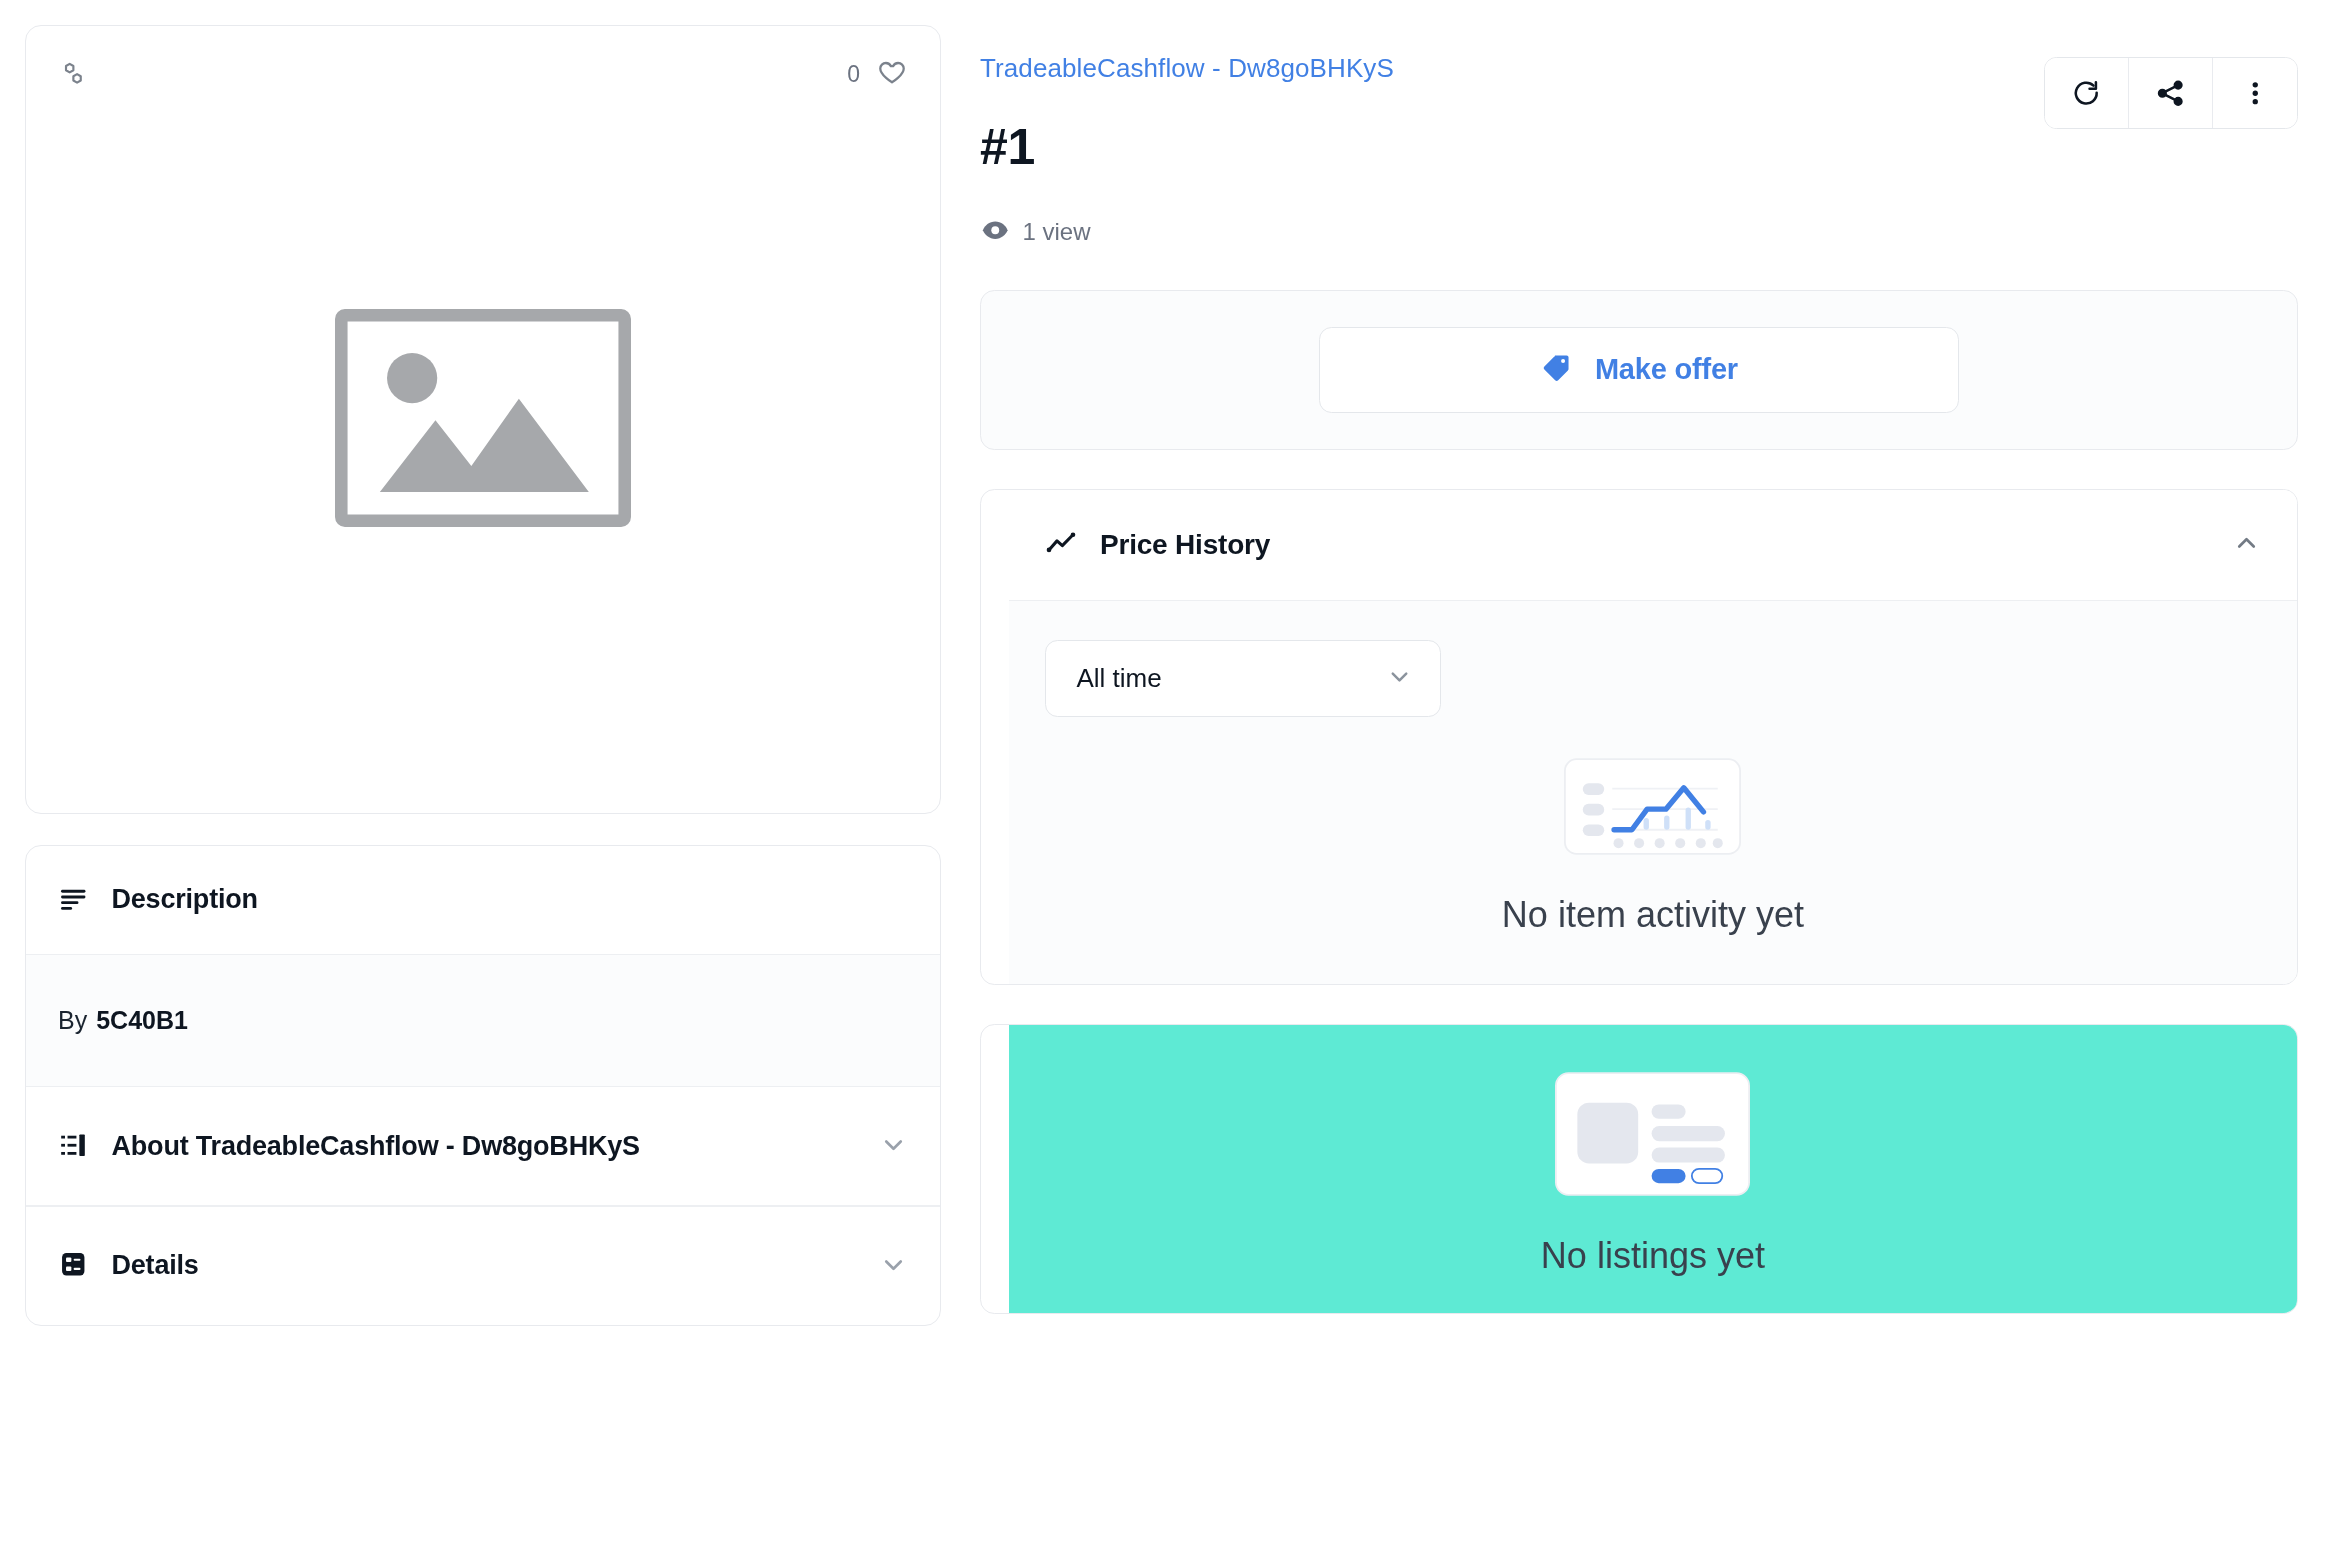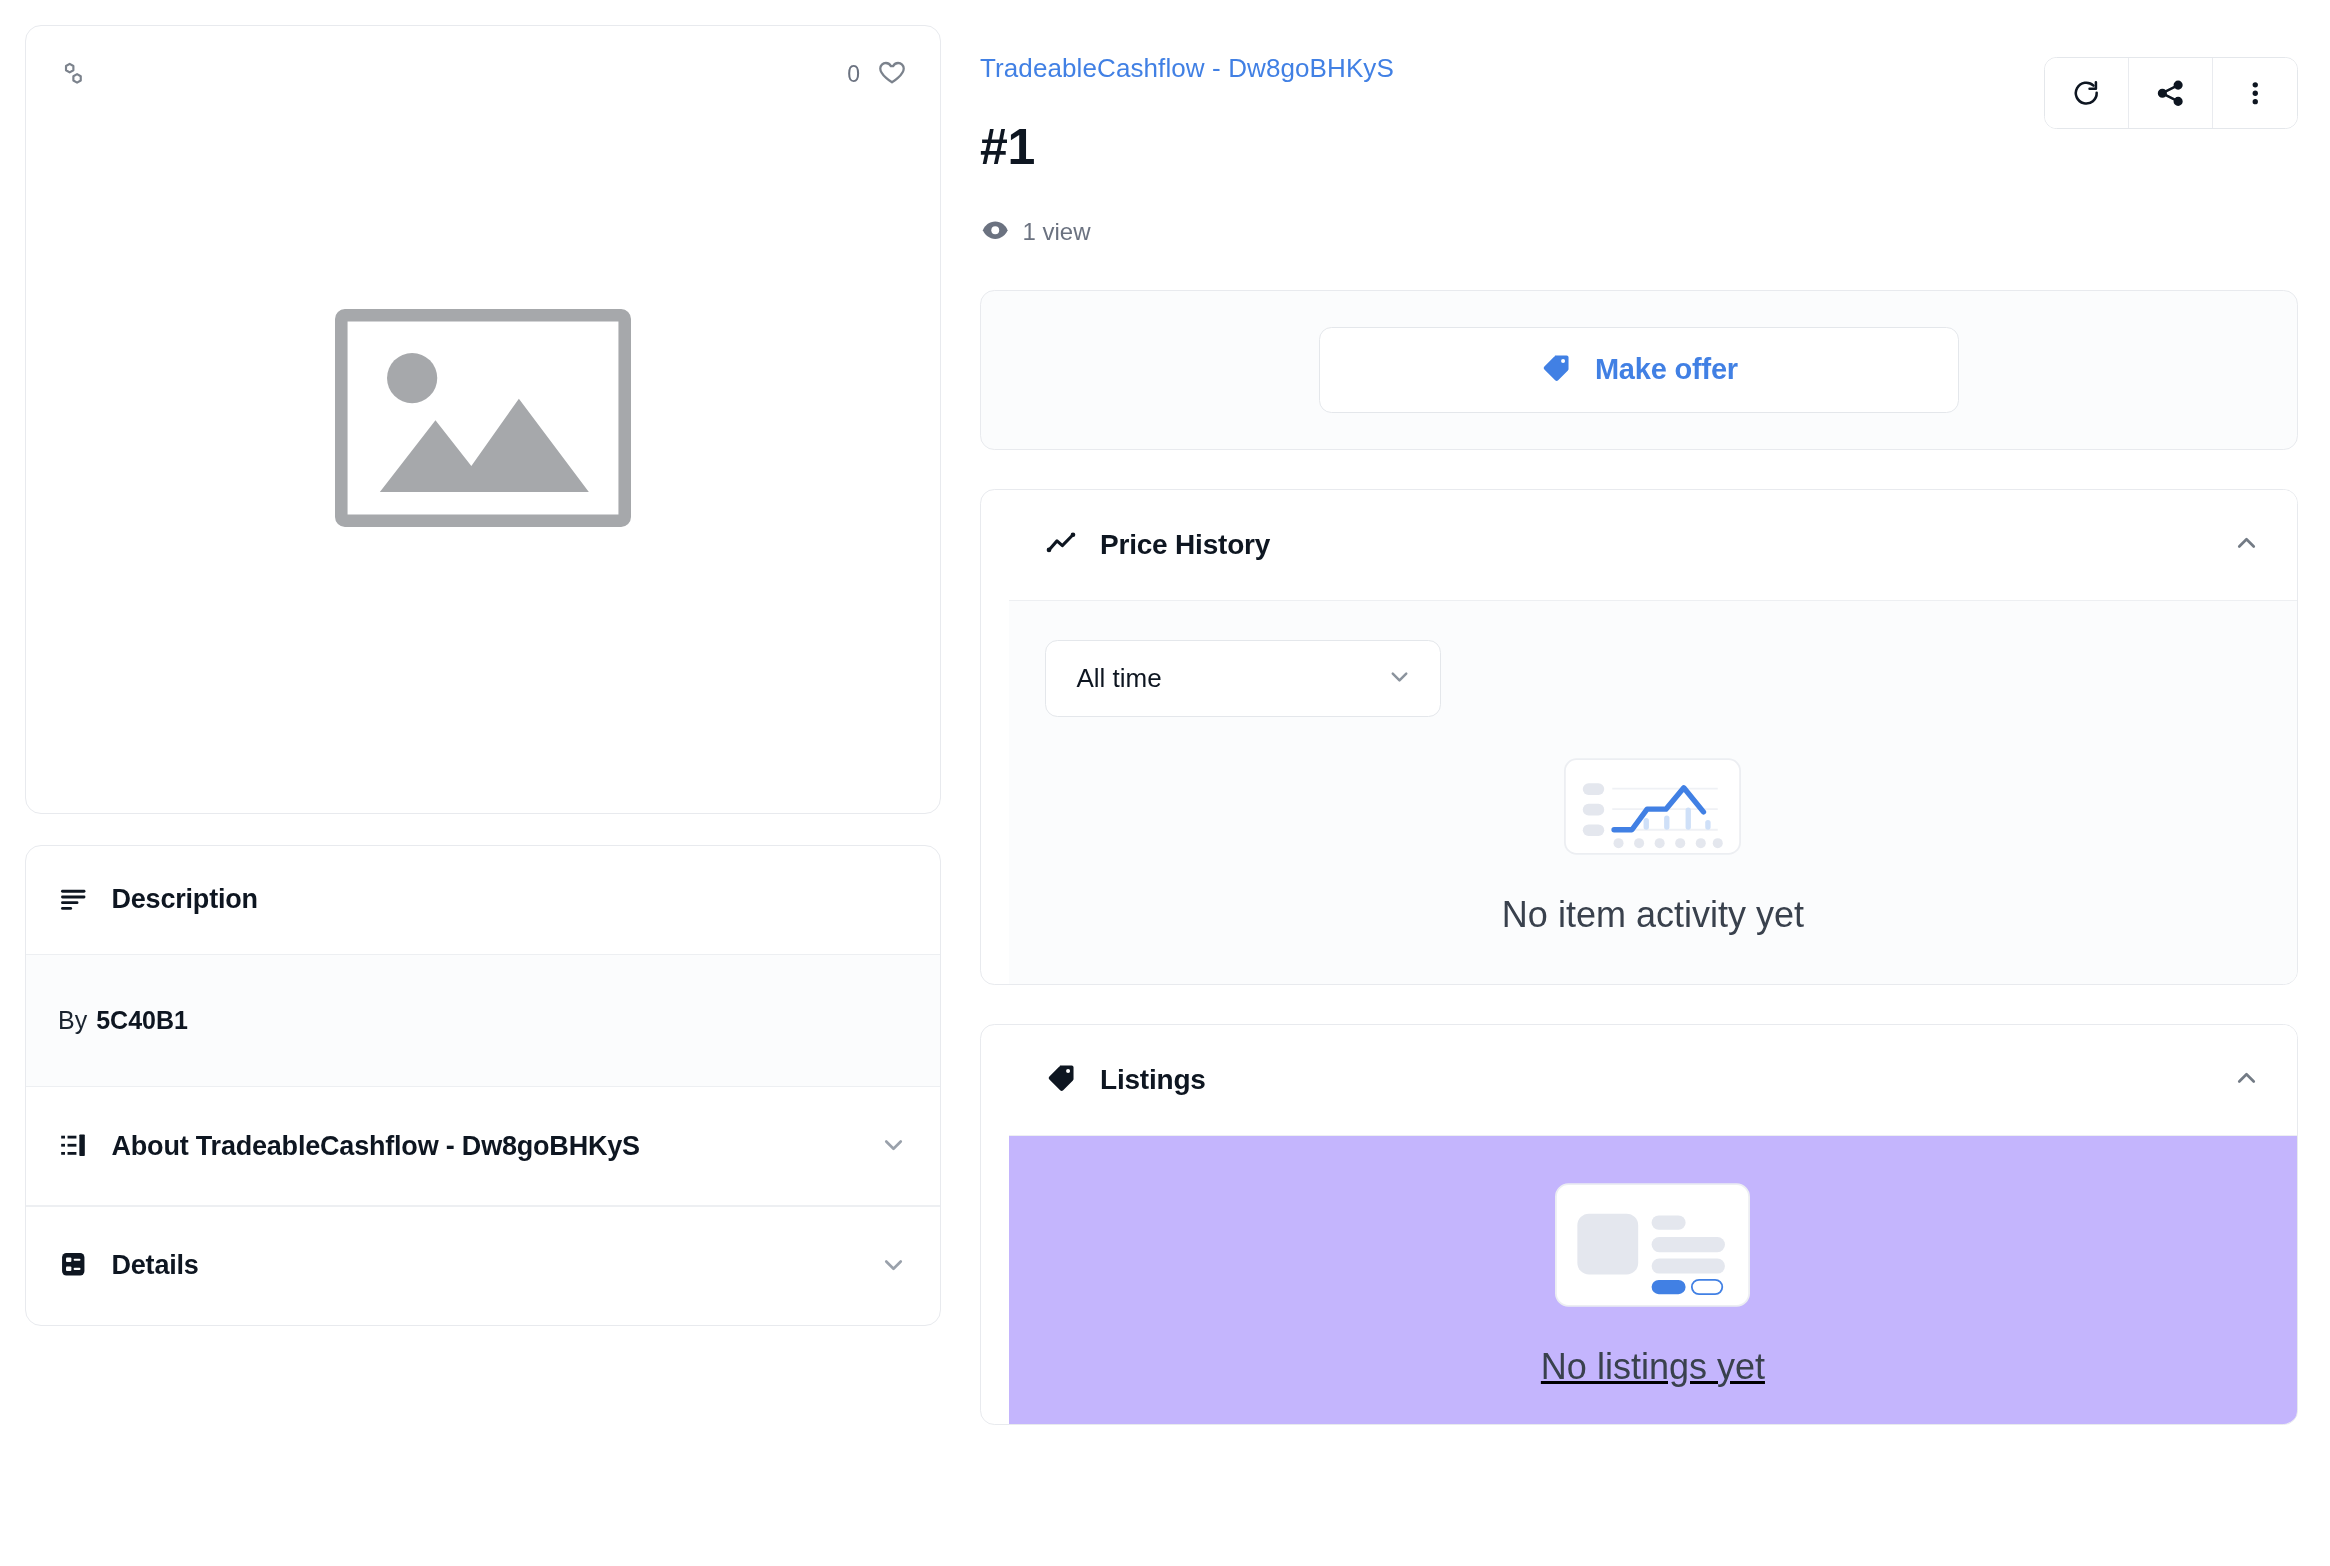--- a/index.html
+++ b/index.html
@@ -260,26 +260,25 @@
     align-items: center;
     justify-content: center;
     margin-top: 41px;
   }
   .empty-text {
     font-size: 36px;
     color: #39414d;
     margin-top: 36px;
   }
   .listings-body {
-    background: #c4b5fd;
+    background: #5eead4;
     padding: 47px 36px 36px 36px;
     display: flex;
     flex-direction: column;
     align-items: center;
-    text-decoration: underline;
   }
 </style>
 </head>
 <body>
 
 <div class="page">
 
   <div class="left-col">
 
     <div class="card media-card">
@@ -477,36 +476,20 @@
               <circle cx="153" cy="95" r="5.6" fill="#e4e7ee"></circle>
               <circle cx="172" cy="95" r="5.6" fill="#e4e7ee"></circle>
             </svg>
           </span>
           <div class="empty-text">No item activity yet</div>
         </div>
       </div>
     </div>
 
     <div class="panel section-panel">
-      <div class="section-head">
-        <span class="section-head-left">
-          <span>
-            <svg width="32" height="32" viewBox="0 0 24 24" fill="#0e1621">
-              <path d="M11.2 2.6H20a1.4 1.4 0 0 1 1.4 1.4v8.8a1.6 1.6 0 0 1-.47 1.13l-7.3 7.3a1.6 1.6 0 0 1-2.26 0l-8.1-8.1a1.6 1.6 0 0 1 0-2.26l7.3-7.3a1.6 1.6 0 0 1 .63-.37z"></path>
-              <circle cx="17.3" cy="6.7" r="1.5" fill="#ffffff"></circle>
-            </svg>
-          </span>
-          <span class="title">Listings</span>
-        </span>
-        <span>
-          <svg width="29" height="29" viewBox="0 0 24 24" fill="none" stroke="#737b85" stroke-width="2.2" stroke-linecap="round" stroke-linejoin="round">
-            <polyline points="6,14.5 12,8.5 18,14.5"></polyline>
-          </svg>
-        </span>
-      </div>
       <div class="listings-body">
         <span>
           <svg width="195" height="124" viewBox="0 0 218 138">
             <rect x="1" y="1" width="216" height="136" rx="14" fill="#ffffff" stroke="#eceef2" stroke-width="2"></rect>
             <rect x="25" y="34" width="68" height="68" rx="13" fill="#e4e7ee"></rect>
             <rect x="108" y="36" width="38" height="16" rx="8" fill="#e4e7ee"></rect>
             <rect x="108" y="60" width="82" height="17" rx="8.5" fill="#e4e7ee"></rect>
             <rect x="108" y="84" width="82" height="17" rx="8.5" fill="#e4e7ee"></rect>
             <rect x="108" y="108" width="38" height="16" rx="8" fill="#4180e4"></rect>
             <rect x="153" y="108" width="34" height="16" rx="8" fill="#ffffff" stroke="#4180e4" stroke-width="2"></rect>

